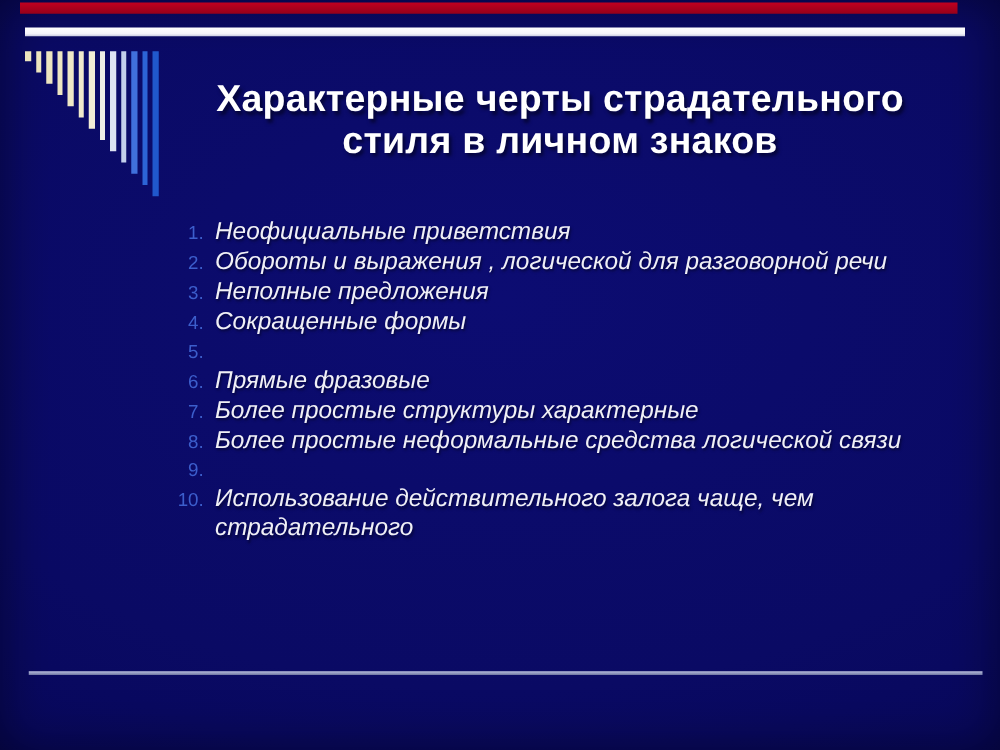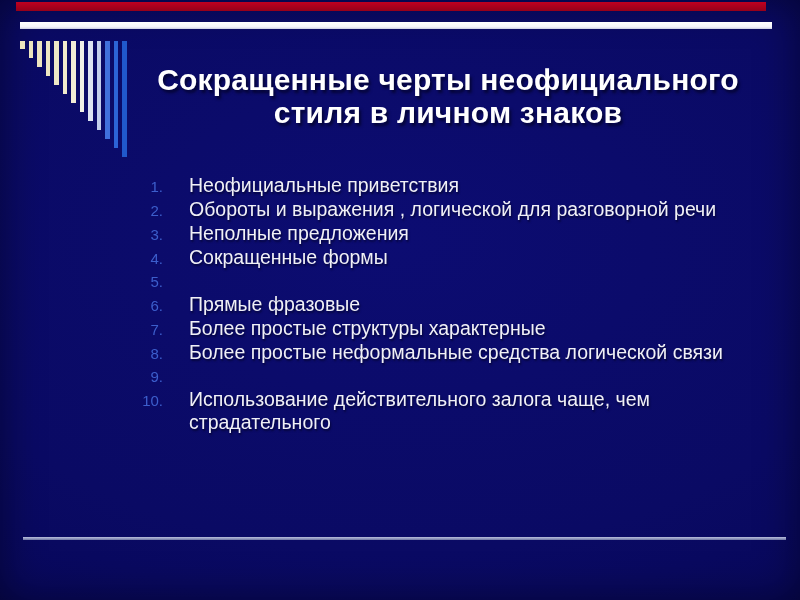--- a/index.html
+++ b/index.html
@@ -78,22 +78,23 @@
     align-items: baseline;
   }
   .numbered-list .item-number {
     flex: 0 0 23px;
     text-align: right;
     font-size: 15px;
     color: var(--num-color);
     text-shadow: none;
   }
   .numbered-list .item-text {
-    margin-left: 26px;
+    margin-left: 9px;
     width: 580px;
+    font-style: italic;
   }
 
   
   .divider-line {
     position: absolute;
     left: 23px; top: 537px;
     width: 763px; height: 3px;
     background: linear-gradient(to bottom, #b9bfdd 0%, var(--divider) 60%, #6d74a0 100%);
   }
 </style>
@@ -116,21 +117,21 @@
       <div class="stripe" style="left: 51px; height: 62px; background: rgb(242, 237, 214);"></div>
       <div class="stripe" style="left: 59.5px; height: 71px; background: rgb(239, 239, 230);"></div>
       <div class="stripe" style="left: 68px; height: 80px; background: rgb(221, 227, 242);"></div>
       <div class="stripe" style="left: 76.5px; height: 89px; background: rgb(195, 207, 236);"></div>
       <div class="stripe" style="left: 85px; height: 98px; background: rgb(64, 112, 220);"></div>
       <div class="stripe" style="left: 93.5px; height: 107px; background: rgb(44, 100, 214);"></div>
       <div class="stripe" style="left: 102px; height: 116px; background: rgb(32, 88, 204);"></div>
     </div>
 
   <div class="slide-title">
-    <div>Сокращенные черты неофициального</div>
+    <div>Характерные черты страдательного</div>
     <div>стиля в личном знаков</div>
   </div>
 
   <ol class="numbered-list">
       <li class="list-item">
         <span class="item-number">1.</span>
         <span class="item-text">Неофициальные приветствия</span>
       </li>
       <li class="list-item">
         <span class="item-number">2.</span>

